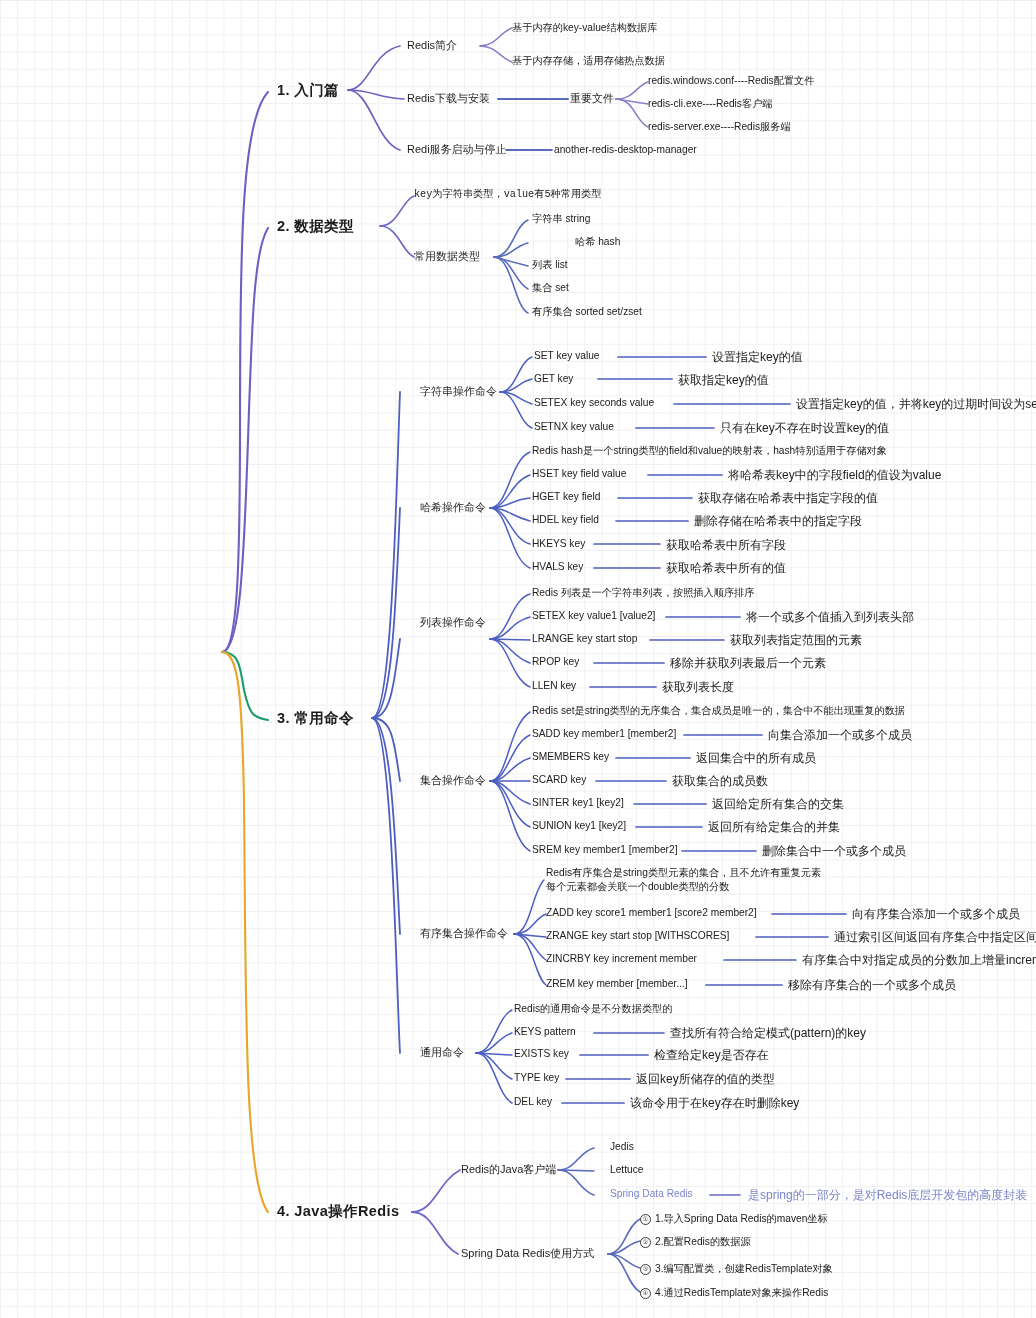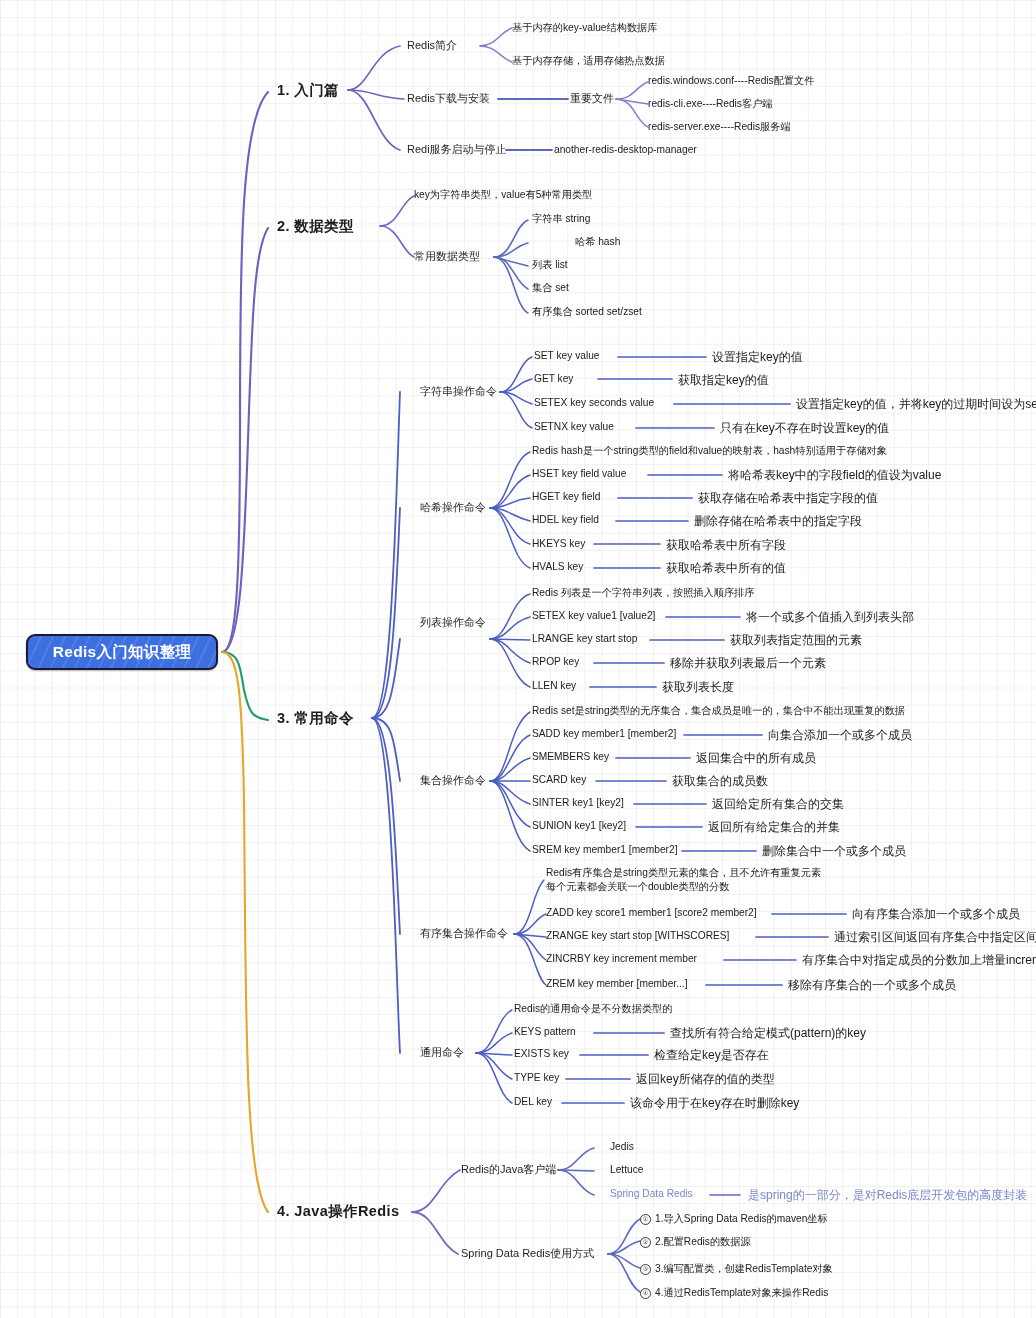--- a/index.html
+++ b/index.html
@@ -215,42 +215,39 @@
       <path d="M558,1170 C576,1170 578,1190 594,1195" stroke="#5a6bbd" stroke-width="1.6"></path>
       <path d="M710,1195 L740,1195" stroke="#8a8fd0" stroke-width="1.8"></path>
 
       <path d="M608,1254 C624,1254 626,1226 640,1219" stroke="#5a6bbd" stroke-width="1.6"></path>
       <path d="M608,1254 C624,1254 626,1244 640,1241" stroke="#5a6bbd" stroke-width="1.6"></path>
       <path d="M608,1254 C624,1254 626,1264 640,1268" stroke="#5a6bbd" stroke-width="1.6"></path>
       <path d="M608,1254 C624,1254 626,1284 640,1292" stroke="#5a6bbd" stroke-width="1.6"></path>
     </g>
   </svg>
 
-  <div class="node root">
-    <span>Redis入门知识整理</span>
-  </div>
 
   <div class="node lv1" style="left:277px;top:82px;">1. 入门篇</div>
 
   <div class="node lv2" style="left:407px;top:39px;">Redis简介</div>
   <div class="node lv3" style="left:512px;top:22px;">基于内存的key-value结构数据库</div>
   <div class="node lv3" style="left:512px;top:55px;">基于内存存储，适用存储热点数据</div>
 
   <div class="node lv2" style="left:407px;top:92px;">Redis下载与安装</div>
   <div class="node lv2" style="left:570px;top:92px;">重要文件</div>
   <div class="node lv3" style="left:648px;top:75px;">redis.windows.conf----Redis配置文件</div>
   <div class="node lv3" style="left:648px;top:98px;">redis-cli.exe----Redis客户端</div>
   <div class="node lv3" style="left:648px;top:121px;">redis-server.exe----Redis服务端</div>
 
   <div class="node lv2" style="left:407px;top:143px;">Redi服务启动与停止</div>
   <div class="node lv3" style="left:554px;top:144px;">another-redis-desktop-manager</div>
 
   <div class="node lv1" style="left:277px;top:218px;">2. 数据类型</div>
 
-  <div class="node lv3" style="left:414px;top:189px;">key为字符串类型，value有5种常用类型</div>
+  <div class="node lv3" style="left:414px;top:189px;font-family:Liberation Mono, monospace;">key为字符串类型，value有5种常用类型</div>
   <div class="node lv2" style="left:414px;top:250px;">常用数据类型</div>
 
   <div class="node lv3" style="left:532px;top:213px;">字符串 string</div>
   <div class="node lv3" style="left:532px;top:236px;padding-left:43px;">哈希 hash</div>
   <div class="node lv3" style="left:532px;top:259px;">列表 list</div>
   <div class="node lv3" style="left:532px;top:282px;">集合 set</div>
   <div class="node lv3" style="left:532px;top:306px;">有序集合 sorted set/zset</div>
 
   <div class="node lv1" style="left:277px;top:710px;">3. 常用命令</div>
 

